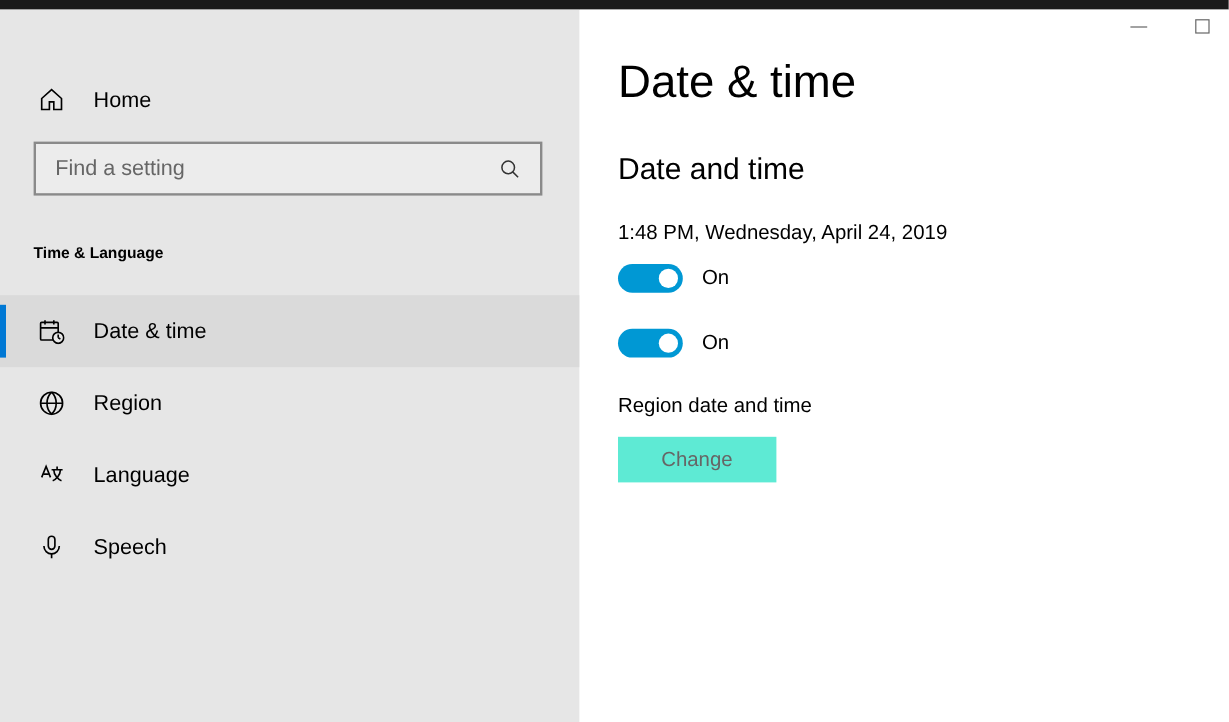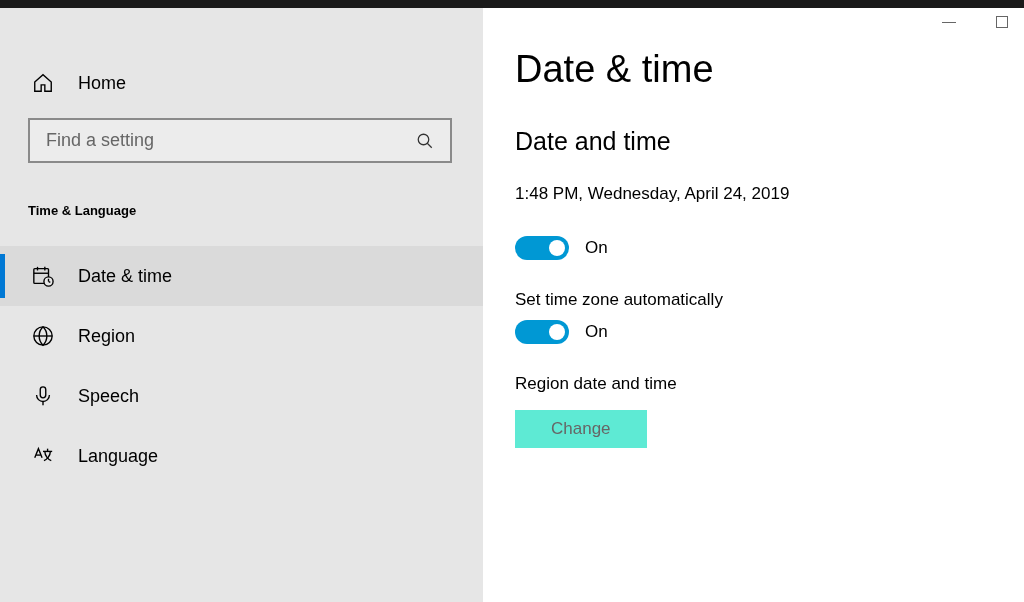--- a/index.html
+++ b/index.html
@@ -154,21 +154,21 @@
     }
     .main h2 {
       font-size: 25px;
       font-weight: 400;
       color: #000;
       margin-bottom: 28px;
     }
     .datetime-now {
       font-size: 17px;
       color: #000;
-      margin-bottom: 32px;
+      margin-bottom: 16px;
     }
     .setting-group {
       margin-bottom: 30px;
     }
     .setting-label {
       font-size: 17px;
       color: #000;
       margin-bottom: 10px;
     }
     .toggle-row {
@@ -266,42 +266,42 @@
             <line x1="2" y1="12" x2="22" y2="12"></line>
             <path d="M12 2 A14 14 0 0 1 12 22 A14 14 0 0 1 12 2"></path>
           </svg>
         </span>
         <span class="label">Region</span>
       </div>
 
       <div class="nav-item">
         <span class="icon">
           <svg width="22" height="22" viewBox="0 0 24 24" fill="none" stroke="#000" stroke-width="1.5">
-            <rect x="9" y="2" width="6" height="12" rx="3"></rect>
-            <path d="M5 11 A7 7 0 0 0 19 11"></path>
-            <line x1="12" y1="18" x2="12" y2="22"></line>
-          </svg>
-        </span>
-        <span class="label">Speech</span>
-      </div>
-
-      <div class="nav-item">
-        <span class="icon">
-          <svg width="22" height="22" viewBox="0 0 24 24" fill="none" stroke="#000" stroke-width="1.5">
             <path d="M3 14 L7 4 L11 14"></path>
             <line x1="4.5" y1="11" x2="9.5" y2="11"></line>
             <line x1="12" y1="7" x2="22" y2="7"></line>
             <line x1="17" y1="4" x2="17" y2="7"></line>
             <path d="M14 7 C14 12 18 16 21 17"></path>
             <path d="M20 7 C20 12 16 16 13 17"></path>
           </svg>
         </span>
         <span class="label">Language</span>
       </div>
 
+      <div class="nav-item">
+        <span class="icon">
+          <svg width="22" height="22" viewBox="0 0 24 24" fill="none" stroke="#000" stroke-width="1.5">
+            <rect x="9" y="2" width="6" height="12" rx="3"></rect>
+            <path d="M5 11 A7 7 0 0 0 19 11"></path>
+            <line x1="12" y1="18" x2="12" y2="22"></line>
+          </svg>
+        </span>
+        <span class="label">Speech</span>
+      </div>
+
     </div>
   </div>
 
   <div class="main">
 
     <div class="topright-controls">
       <div class="ctrl">
         <div class="min-line"></div>
       </div>
       <div class="ctrl">
@@ -316,21 +316,20 @@
     <div class="setting-group">
       <div class="toggle-row">
         <div class="toggle">
           <div class="knob"></div>
         </div>
         <span class="toggle-state">On</span>
       </div>
     </div>
 
     <div class="setting-group">
-      <div class="setting-label">Set time zone automatically</div>
       <div class="toggle-row">
         <div class="toggle">
           <div class="knob"></div>
         </div>
         <span class="toggle-state">On</span>
       </div>
     </div>
 
     <div class="setting-group">
       <div class="setting-label">Region date and time</div>

